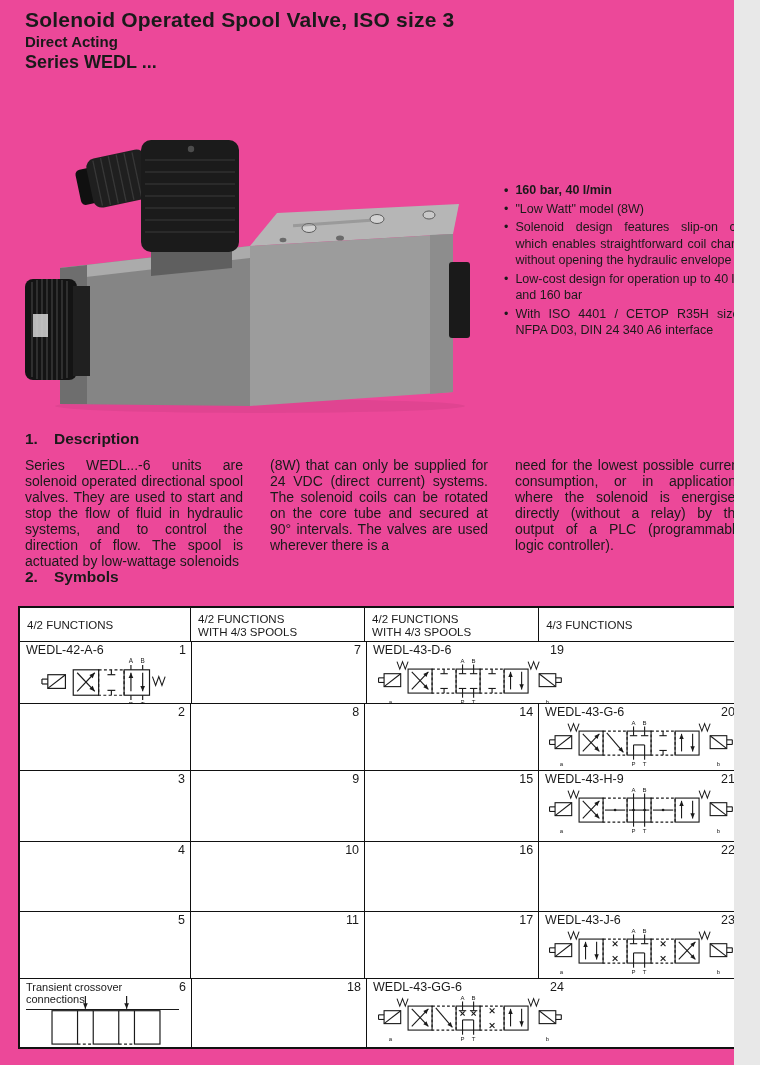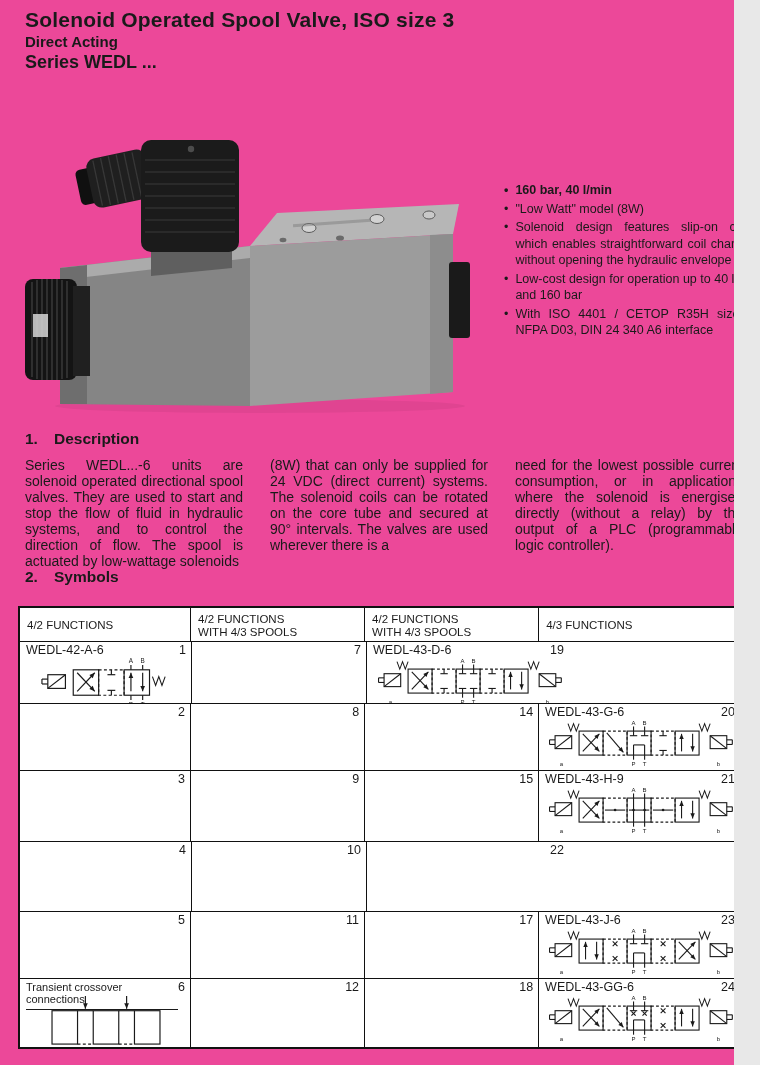--- a/index.html
+++ b/index.html
@@ -415,20 +415,25 @@
         <div class="tcell" style="width: 172px;">
           <div class="cellhead">
             <span class="num">4</span>
           </div>
         </div>
         <div class="tcell" style="width: 175px;">
           <div class="cellhead">
             <span class="num">10</span>
           </div>
         </div>
+        <div class="tcell" style="width: 175px;">
+          <div class="cellhead">
+            <span class="num">16</span>
+          </div>
+        </div>
         <div class="tcell" style="width: 202px;">
           <div class="cellhead">
             <span class="num">22</span>
           </div>
         </div>
       </div>
       <div class="trow" style="height: 67px;">
         <div class="tcell" style="width: 172px;">
           <div class="cellhead">
             <span class="num">5</span>
@@ -515,25 +520,20 @@
             <line x1="92" y1="1" x2="92" y2="14" stroke="#1a1a1a" stroke-width="1.2"></line>
             <path d="M0,0 L-5.5,2.4 L-5.5,-2.4 Z" fill="#1a1a1a" transform="translate(92,14) rotate(90)"></path>
             <rect x="16" y="16" width="26" height="34" fill="none" stroke="#1a1a1a" stroke-width="1.2"></rect>
             <rect x="58" y="16" width="26" height="34" fill="none" stroke="#1a1a1a" stroke-width="1.2"></rect>
             <rect x="100" y="16" width="26" height="34" fill="none" stroke="#1a1a1a" stroke-width="1.2"></rect>
             <line x1="42" y1="16" x2="58" y2="16" stroke="#1a1a1a" stroke-width="1.2"></line>
             <line x1="84" y1="16" x2="100" y2="16" stroke="#1a1a1a" stroke-width="1.2"></line>
             <line x1="42" y1="50" x2="58" y2="50" stroke="#1a1a1a" stroke-width="1.2" stroke-dasharray="3 2.4"></line>
             <line x1="84" y1="50" x2="100" y2="50" stroke="#1a1a1a" stroke-width="1.2" stroke-dasharray="3 2.4"></line>
           </svg>
-        </div>
-        <div class="tcell" style="width: 175px;">
-          <div class="cellhead">
-            <span class="num">12</span>
-          </div>
         </div>
         <div class="tcell" style="width: 175px;">
           <div class="cellhead">
             <span class="num">18</span>
           </div>
         </div>
         <div class="tcell" style="width: 202px;">
           <div class="cellhead">
             <span class="model">WEDL-43-GG-6</span>
             <span class="num">24</span>

